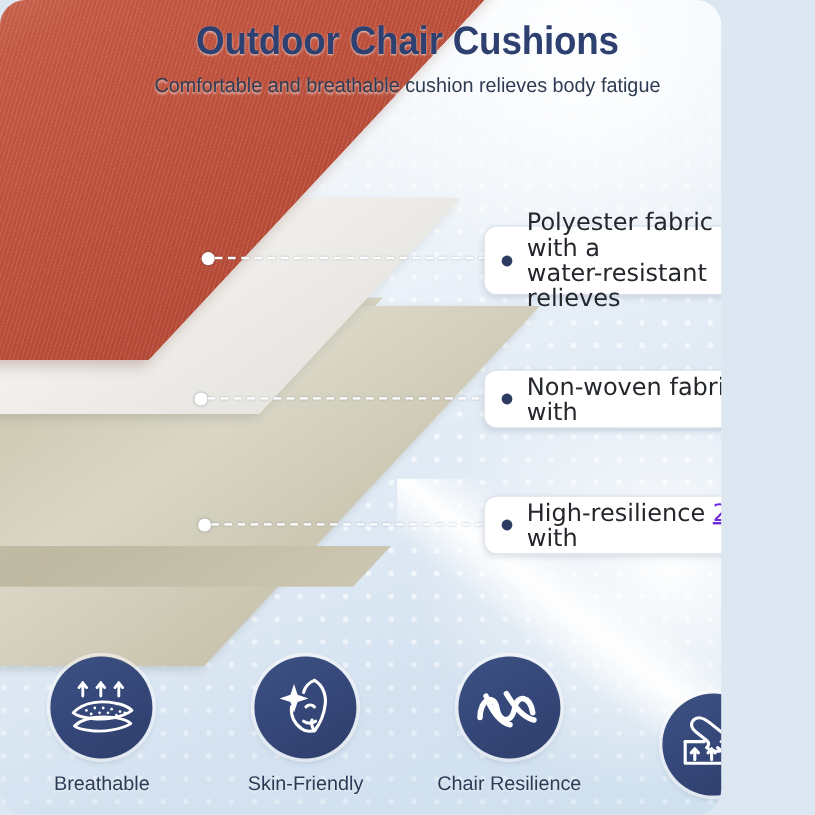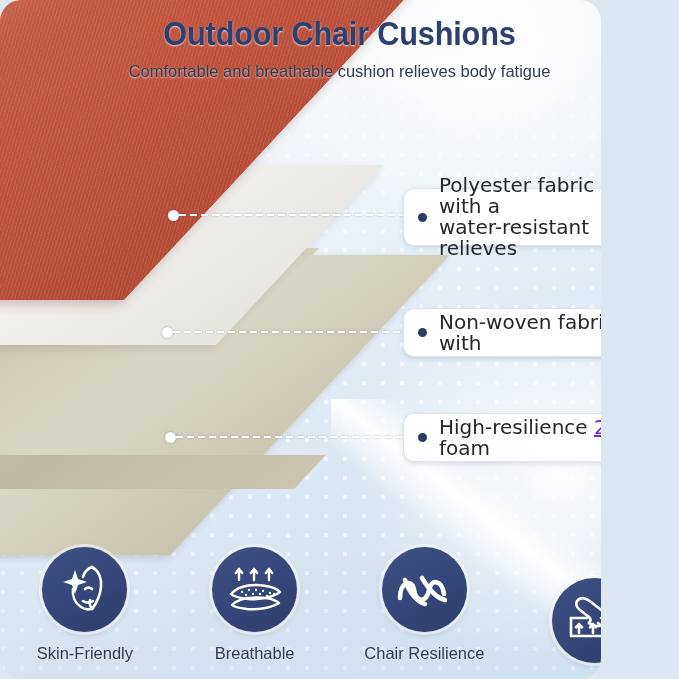--- a/index.html
+++ b/index.html
@@ -229,41 +229,24 @@
     </span>
   </div>
 
   <div class="callout" style="left:403px;top:308px;width:256px;height:49px;">
     <span class="bullet"></span>
     <span class="callout-text">Non-woven fabric with</span>
   </div>
 
   <div class="callout" style="left:403px;top:413px;width:252px;height:49px;">
     <span class="bullet"></span>
-    <span class="callout-text"><span>High-resilience </span><span class="hl">28D</span><span> foam</span></span>
+    <span class="callout-text"><span>High-resilience </span><span class="hl">28D</span><span> with</span></span>
   </div>
 
   <div class="badges">
-
-    <div class="badge">
-      <div class="circle">
-        <svg width="52" height="54" viewBox="0 0 52 54">
-          <g stroke="#ffffff" stroke-width="2.6" fill="none" stroke-linecap="round" stroke-linejoin="round">
-            <path d="M33 4 C40 8, 43 16, 42 24 C41 33, 37 41, 33 46"></path>
-            <path d="M33 4 C28 6, 25 10, 24 14"></path>
-            <path d="M14 26 C13 33, 16 40, 22 44 C26 47, 31 47, 34 45"></path>
-            <path d="M33 46 C31 43, 30 40, 31 37"></path>
-            <path d="M26 26 C28 24, 31 24, 33 26"></path>
-            <path d="M24 38 C27 40, 31 40, 34 38"></path>
-          </g>
-          <path d="M16 7 L19 16 L28 19 L19 22 L16 31 L13 22 L4 19 L13 16 Z" fill="#ffffff"></path>
-        </svg>
-      </div>
-      <div class="badge-label">Skin-Friendly</div>
-    </div>
 
     <div class="badge">
       <div class="circle">
         <svg width="58" height="52" viewBox="0 0 58 52">
           <g stroke="#ffffff" stroke-width="2.4" fill="none" stroke-linecap="round" stroke-linejoin="round">
             <path d="M13 16 V5 M13 5 l-3.2 4 M13 5 l3.2 4"></path>
             <path d="M28 16 V5 M28 5 l-3.2 4 M28 5 l3.2 4"></path>
             <path d="M43 16 V5 M43 5 l-3.2 4 M43 5 l3.2 4"></path>
             <path d="M5 30 C14 20, 30 20, 40 22 C47 23, 52 26, 54 28 C46 34, 32 36, 22 35 C13 34, 7 32, 5 30 Z"></path>
             <path d="M6 41 C14 33, 30 33, 40 34 C46 35, 51 37, 53 39 C45 44, 31 46, 21 45 C13 44, 8 43, 6 41 Z"></path>
@@ -276,20 +259,37 @@
             <circle cx="44" cy="29" r="1.15"></circle>
               <circle cx="20" cy="31" r="1.15"></circle>
             <circle cx="27" cy="30" r="1.15"></circle>
               <circle cx="34" cy="30" r="1.15"></circle>
             <circle cx="41" cy="32" r="1.15"></circle>
               <circle cx="48" cy="30" r="1.15"></circle>
           </g>
         </svg>
       </div>
       <div class="badge-label">Breathable</div>
+    </div>
+
+    <div class="badge">
+      <div class="circle">
+        <svg width="52" height="54" viewBox="0 0 52 54">
+          <g stroke="#ffffff" stroke-width="2.6" fill="none" stroke-linecap="round" stroke-linejoin="round">
+            <path d="M33 4 C40 8, 43 16, 42 24 C41 33, 37 41, 33 46"></path>
+            <path d="M33 4 C28 6, 25 10, 24 14"></path>
+            <path d="M14 26 C13 33, 16 40, 22 44 C26 47, 31 47, 34 45"></path>
+            <path d="M33 46 C31 43, 30 40, 31 37"></path>
+            <path d="M26 26 C28 24, 31 24, 33 26"></path>
+            <path d="M24 38 C27 40, 31 40, 34 38"></path>
+          </g>
+          <path d="M16 7 L19 16 L28 19 L19 22 L16 31 L13 22 L4 19 L13 16 Z" fill="#ffffff"></path>
+        </svg>
+      </div>
+      <div class="badge-label">Skin-Friendly</div>
     </div>
 
     <div class="badge">
       <div class="circle">
         <svg width="58" height="44" viewBox="0 0 58 44">
           <g stroke="#ffffff" stroke-width="4.6" fill="none" stroke-linecap="round" stroke-linejoin="round">
             <path d="M5 30 C5 14, 17 10, 19 22 C21 34, 31 36, 34 22 C36 10, 47 12, 49 26"></path>
             <path d="M10 12 C14 24, 22 34, 30 36"></path>
             <path d="M27 10 C33 20, 41 30, 50 32"></path>
           </g>

